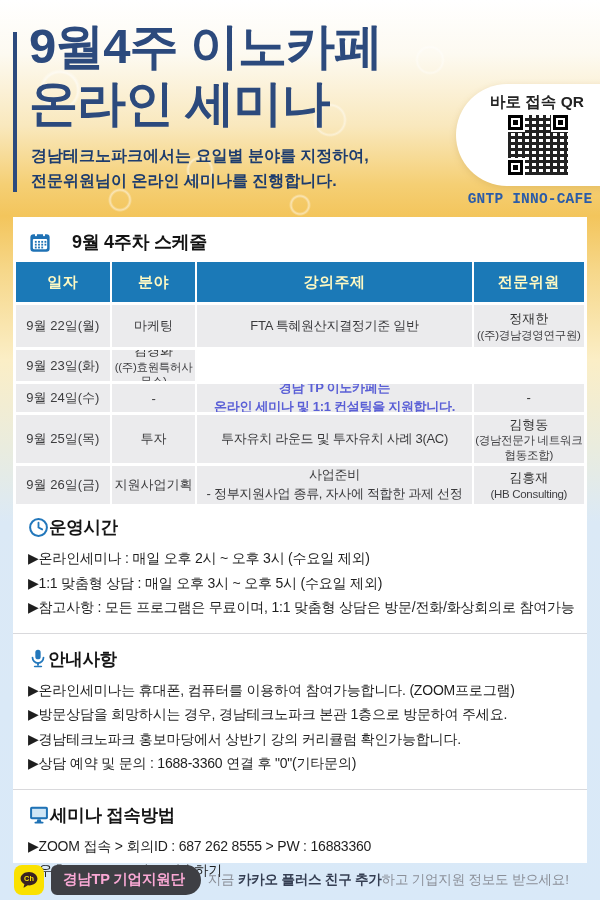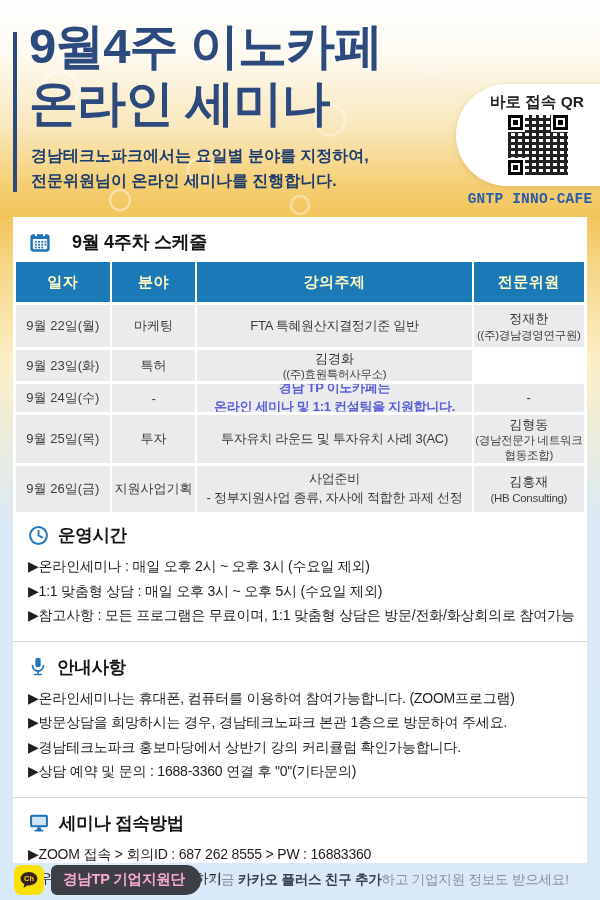--- a/index.html
+++ b/index.html
@@ -33,29 +33,29 @@
   .qr-caption{position:absolute;left:460px;top:191px;width:140px;text-align:center;color:#2b5ca8;font-size:14.5px;font-weight:800;letter-spacing:.2px;white-space:nowrap;font-family:Liberation Mono, monospace;}
   
   .panel{position:absolute;left:13px;top:217px;width:574px;height:646px;background:#ffffff;}
   .sched-head{display:flex;align-items:center;gap:21px;padding:13px 16px 8px;}
   .sched-head span{font-size:18px;font-weight:800;color:#141414;letter-spacing:-.3px;}
   .tbl{margin:0 3px;}
   .trow{display:grid;grid-template-columns:95fr 85fr 278fr 112fr;column-gap:2px;margin-top:3px;}
   .trow>div{background:#ebebed;display:flex;flex-direction:column;justify-content:center;align-items:center;text-align:center;overflow:hidden;}
   .thead{margin-top:0;height:40px;}
   .thead>div{background:#1b79b7;color:#fef9c3;font-size:15px;font-weight:700;letter-spacing:.5px;}
-  .r1{height:42px}.r2{height:31px}.r3{height:28px}.r4{height:48px}.r5{height:46px}
+  .r1{height:42px}.r2{height:31px}.r3{height:28px}.r4{height:48px}.r5{height:38px}
   .cell-date{font-size:13px;color:#3c3c3e;white-space:nowrap;}
   .cell-field{font-size:13px;color:#3c3c3e;white-space:nowrap;}
   .cell-topic div{font-size:13px;color:#3a3a3c;line-height:1.45;letter-spacing:-.3px;white-space:nowrap;}
   .topic-blue div{color:#5a5fd6;font-weight:600;}
   .cell-expert .name{font-size:13px;color:#333;line-height:1.35;white-space:nowrap;}
   .cell-expert .org{font-size:11.5px;color:#3f3f42;line-height:1.25;letter-spacing:-.3px;}
   .section{padding:9px 15px 11px;}
-  .sec-head{display:flex;align-items:center;gap:9px;margin:2px 0 7px;}
+  .sec-head{display:flex;align-items:center;margin:2px 0 7px;}
   .sec-head span{font-size:17.5px;font-weight:800;color:#151515;letter-spacing:-.3px;}
   .sec-line{font-size:14px;font-weight:500;color:#1e1e1e;line-height:24.5px;letter-spacing:-.2px;white-space:nowrap;}
   .sep{border-top:1px solid #d9d9dc;margin:2px 0;}
   
   .footer{position:absolute;left:14px;top:864px;height:32px;display:flex;align-items:center;gap:7px;}
   .kakao{width:30px;height:30px;background:#fae100;border-radius:8px;display:flex;align-items:center;justify-content:center;flex:none;}
   .badge{background:#3e3f44;color:#f9a8d4;font-size:14.5px;font-weight:700;letter-spacing:-.2px;padding:5px 16px 6px 12px;border-radius:6px 15px 15px 6px;white-space:nowrap;}
   .foot-text{font-size:13.5px;color:#8b8f98;white-space:nowrap;letter-spacing:-.2px;}
   .foot-text b{color:#353e52;font-weight:800;}
 </style>
@@ -126,21 +126,20 @@
           <div>FTA 특혜원산지결정기준 일반</div>
         </div>
         <div class="cell-expert">
           <div class="name">정재한</div>
           <div class="org">((주)경남경영연구원)</div>
         </div>
       </div>
 
       <div class="trow r2">
         <div class="cell-date">9월 23일(화)</div>
-        <div class="cell-field">특허</div>
         <div class="cell-expert">
           <div class="name">김경화</div>
           <div class="org">((주)효원특허사무소)</div>
         </div>
       </div>
 
       <div class="trow r3">
         <div class="cell-date">9월 24일(수)</div>
         <div class="cell-field">-</div>
         <div class="cell-topic topic-blue">

